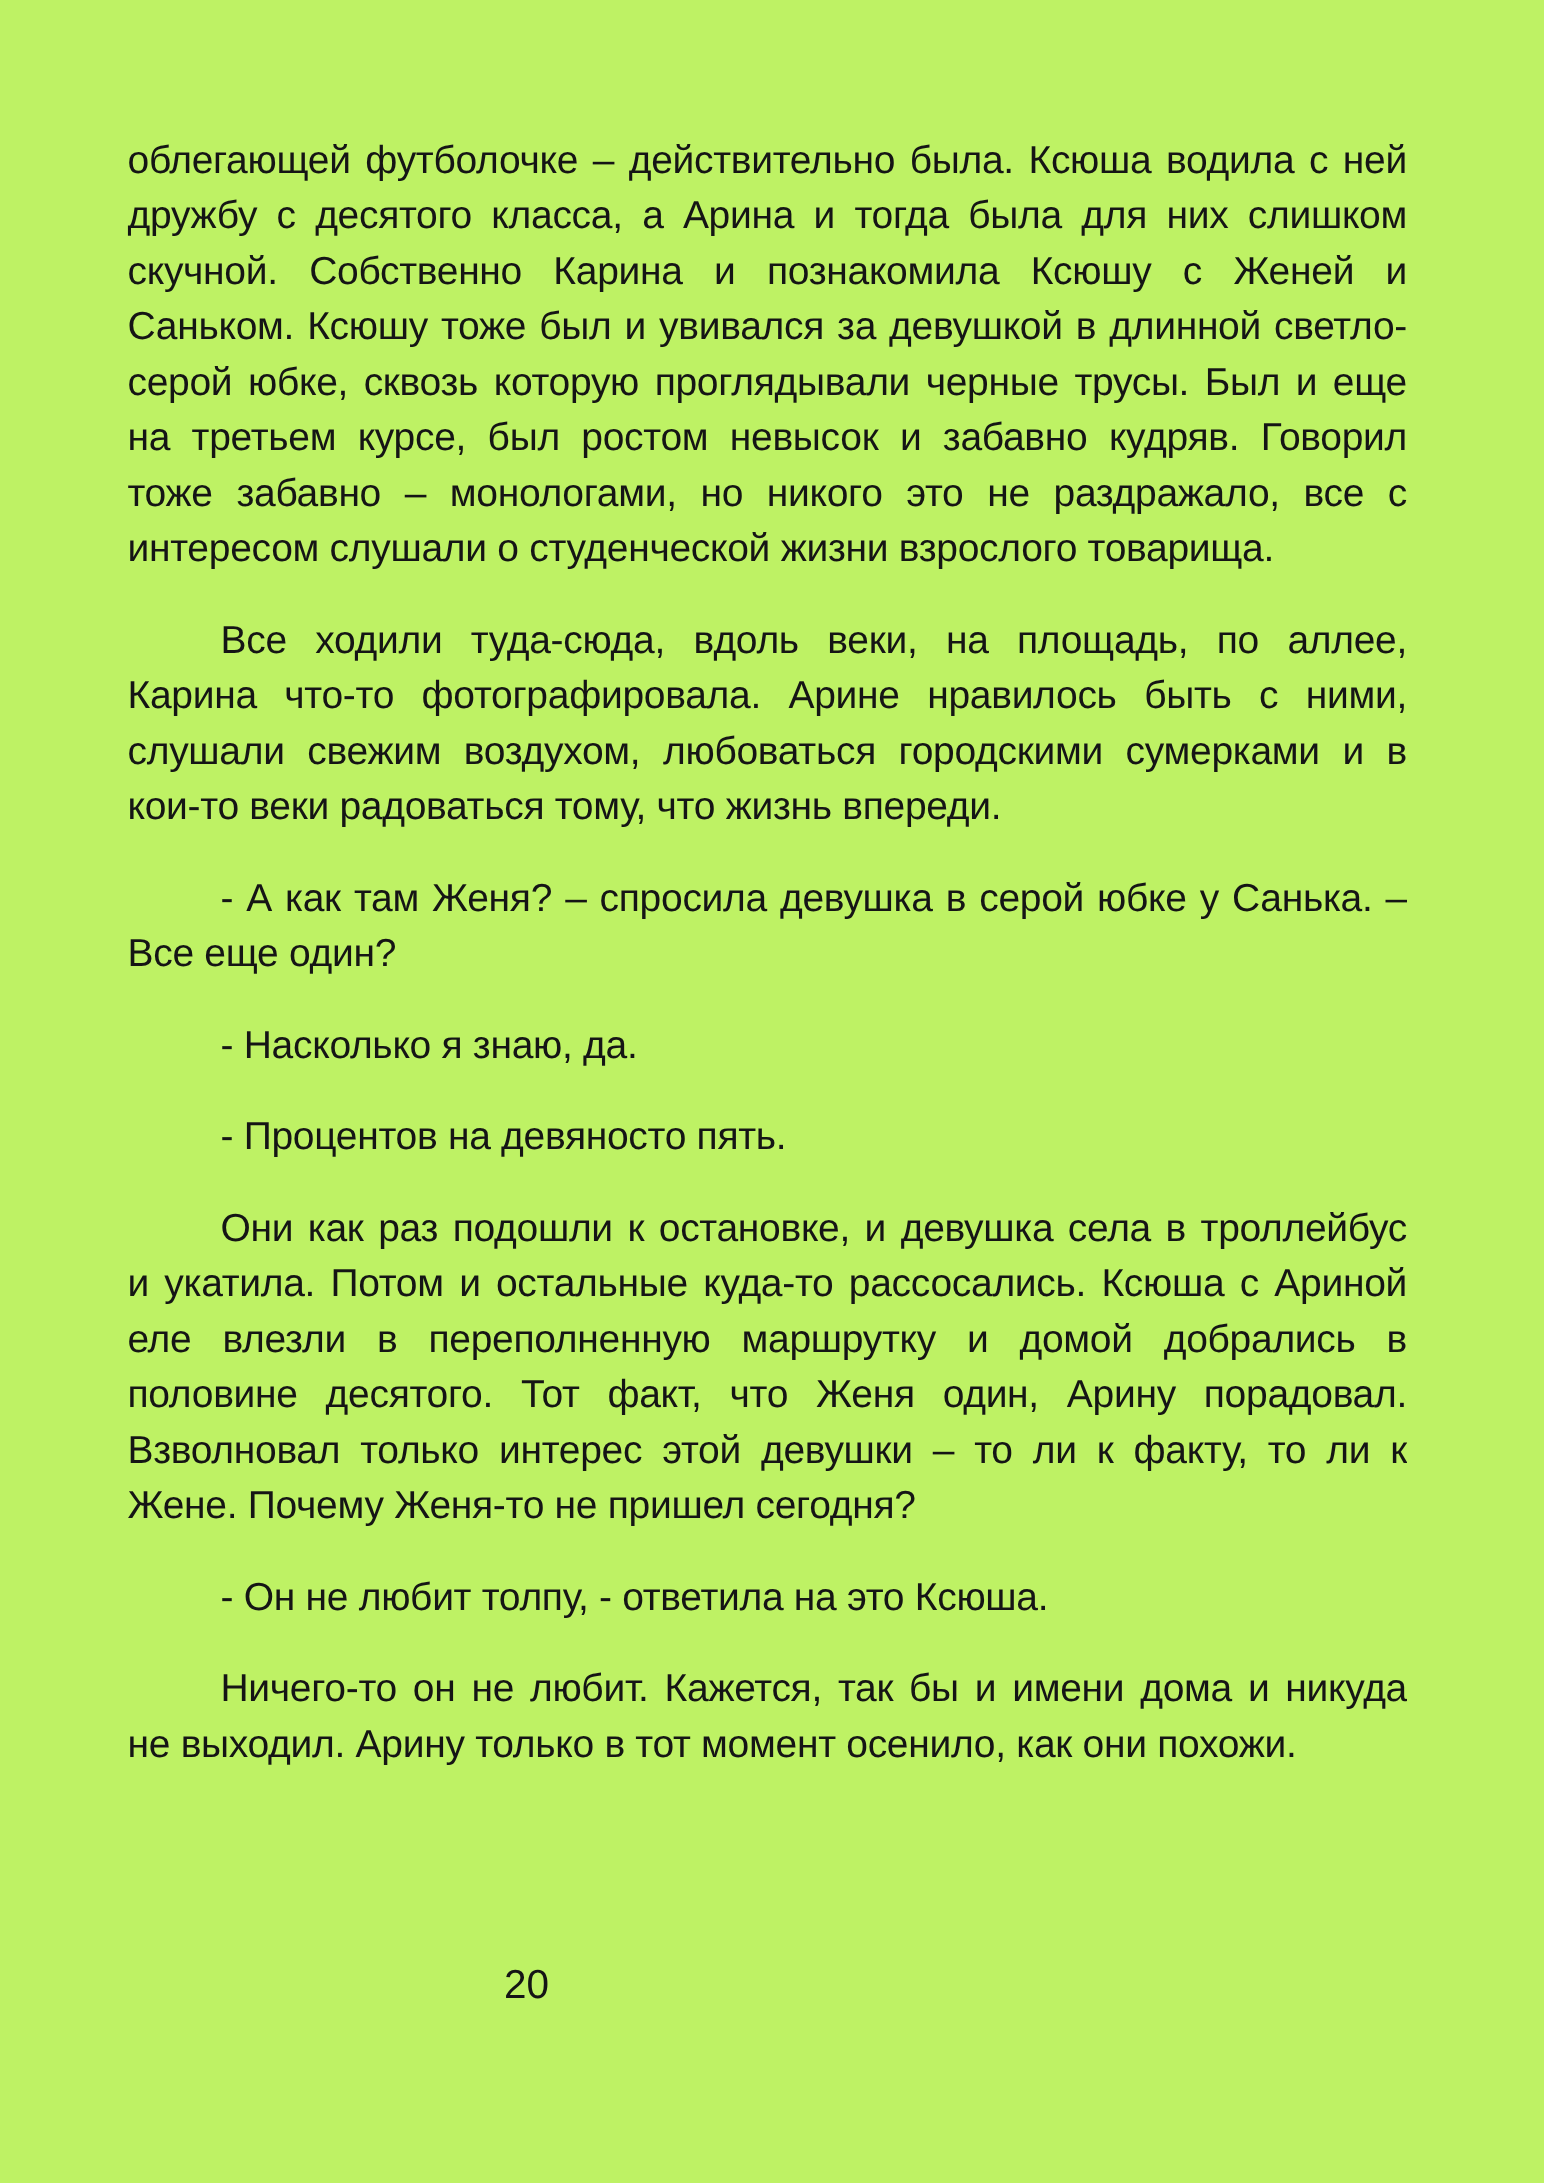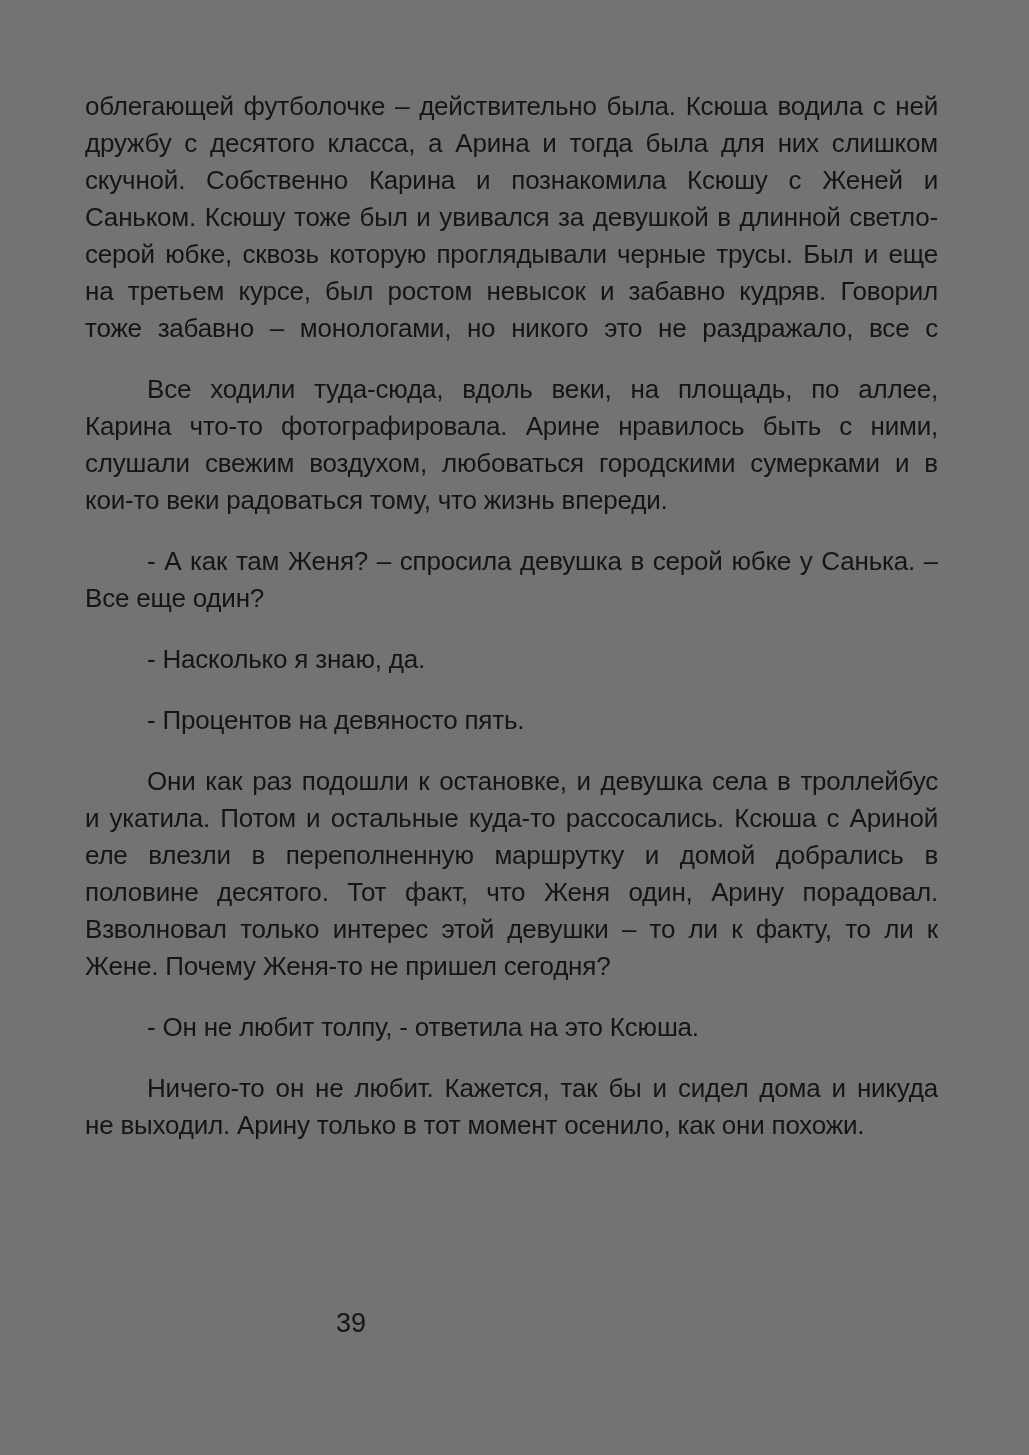--- a/index.html
+++ b/index.html
@@ -11,21 +11,21 @@
     height: 1455px;
     background: #ffffff;
     position: relative;
     font-family: "Liberation Sans", "DejaVu Sans", sans-serif;
     color: #151515;
     overflow: hidden;
   }
   .page {
     position: absolute;
     inset: 0;
-    background: #737373;
+    background: #bef264;
     padding-left: 16px;
   }
   .text-block {
     position: absolute;
     left: 85px;
     top: 88px;
     width: 853px;
     font-size: 26px;
     letter-spacing: -0.2px;
   }
@@ -61,20 +61,21 @@
 <div class="page">
   <div class="text-block">
       <div class="paragraph">
         <div class="line justify">облегающей футболочке – действительно была. Ксюша водила с ней</div>
         <div class="line justify">дружбу с десятого класса, а Арина и тогда была для них слишком</div>
         <div class="line justify">скучной. Собственно Карина и познакомила Ксюшу с Женей и</div>
         <div class="line justify">Саньком. Ксюшу тоже был и увивался за девушкой в длинной светло-</div>
         <div class="line justify">серой юбке, сквозь которую проглядывали черные трусы. Был и еще</div>
         <div class="line justify">на третьем курсе, был ростом невысок и забавно кудряв. Говорил</div>
         <div class="line justify">тоже забавно – монологами, но никого это не раздражало, все с</div>
+        <div class="line">интересом слушали о студенческой жизни взрослого товарища.</div>
       </div>
       <div class="paragraph">
         <div class="line justify indent">Все ходили туда-сюда, вдоль веки, на площадь, по аллее,</div>
         <div class="line justify">Карина что-то фотографировала. Арине нравилось быть с ними,</div>
         <div class="line justify">слушали свежим воздухом, любоваться городскими сумерками и в</div>
         <div class="line">кои-то веки радоваться тому, что жизнь впереди.</div>
       </div>
       <div class="paragraph">
         <div class="line justify indent">- А как там Женя? – спросила девушка в серой юбке у Санька. –</div>
         <div class="line">Все еще один?</div>
@@ -90,18 +91,18 @@
         <div class="line justify">и укатила. Потом и остальные куда-то рассосались. Ксюша с Ариной</div>
         <div class="line justify">еле влезли в переполненную маршрутку и домой добрались в</div>
         <div class="line justify">половине десятого. Тот факт, что Женя один, Арину порадовал.</div>
         <div class="line justify">Взволновал только интерес этой девушки – то ли к факту, то ли к</div>
         <div class="line">Жене. Почему Женя-то не пришел сегодня?</div>
       </div>
       <div class="paragraph">
         <div class="line indent">- Он не любит толпу, - ответила на это Ксюша.</div>
       </div>
       <div class="paragraph">
-        <div class="line justify indent">Ничего-то он не любит. Кажется, так бы и сидел дома и никуда</div>
+        <div class="line justify indent">Ничего-то он не любит. Кажется, так бы и имени дома и никуда</div>
         <div class="line">не выходил. Арину только в тот момент осенило, как они похожи.</div>
       </div>
     </div>
-  <div class="page-number">39</div>
+  <div class="page-number">20</div>
 </div>
 
 </body></html>

